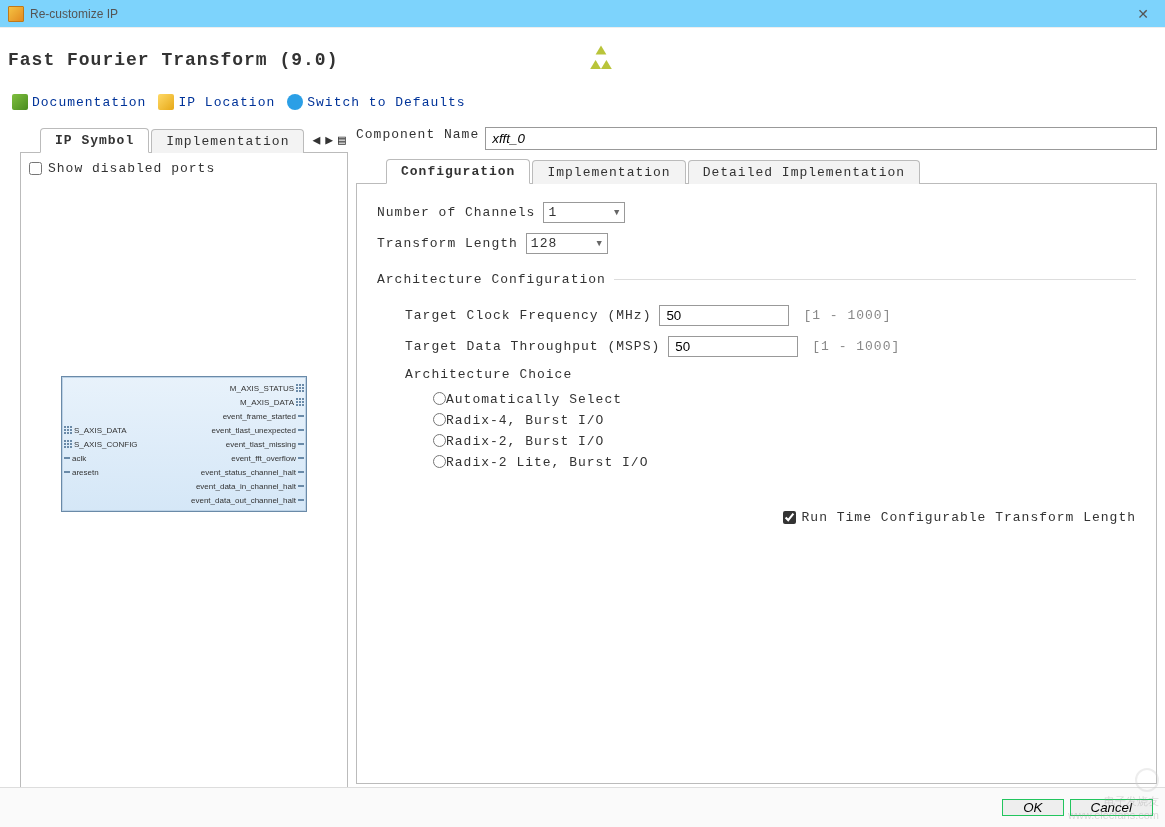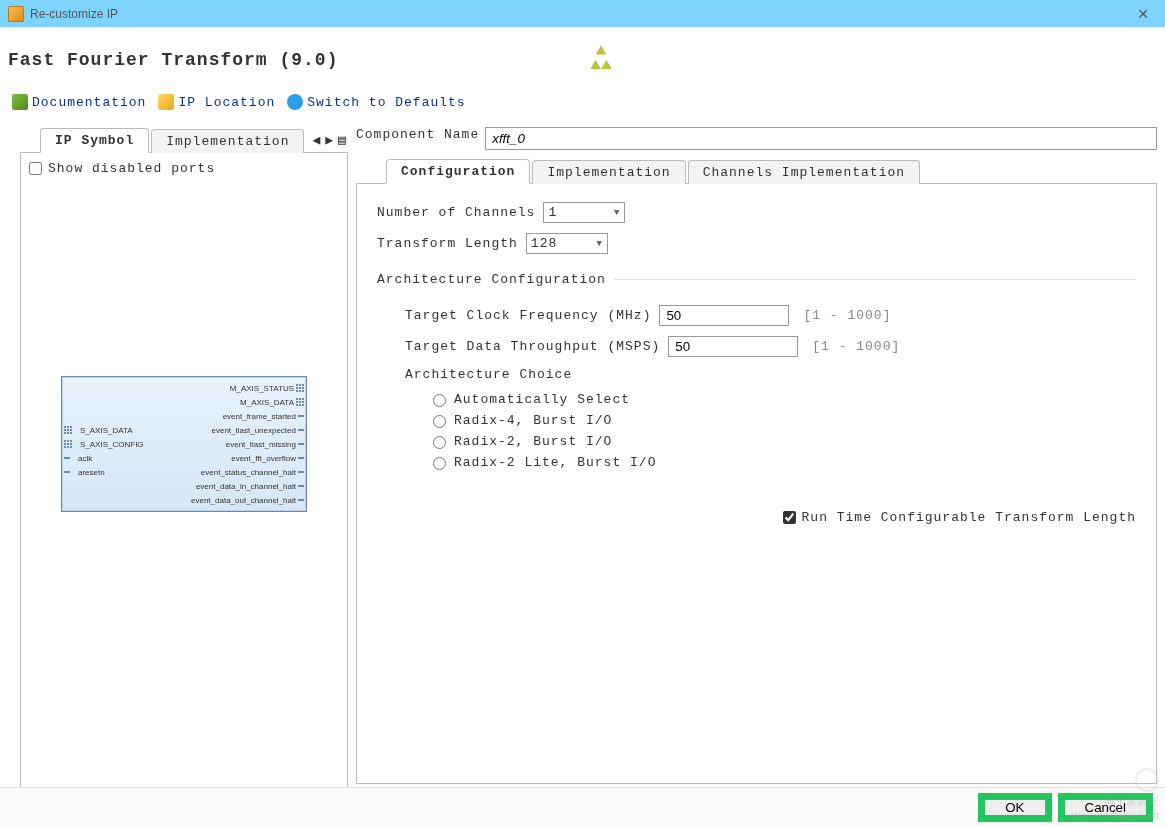--- a/index.html
+++ b/index.html
@@ -39,48 +39,48 @@
 .tab-arrows { margin-left:6px; display:flex; gap:4px; align-items:center; color:#333; padding-bottom:4px;}
 .tab-arrows span { cursor:pointer;}
 
 
 .left-body { border: 1px solid #bbb; border-top:none; flex:1; padding: 8px; background:#fff;}
 .checkbox-row { display:flex; align-items:center; gap:6px; margin-bottom:8px;}
 .checkbox-row input { width:13px; height:13px;}
 .symbol-view { margin-top: 200px;}
 .ip-block { width: 246px; margin: 0 auto; border: 1px solid #6a8aa8; background: linear-gradient(#e8f2fb,#d5e7f7); box-shadow: 0 0 0 1px #bcd2e6 inset; padding: 4px 0 4px 0; font-size:8px; font-family: Arial, sans-serif;}
 .ip-row { display:flex; justify-content:space-between; align-items:center; padding: 0 2px; height:14px;}
-.port-left { display:flex; align-items:center; gap:8px; }
+.port-left { display:flex; align-items:center; gap:2px; }
 .port-right { display:flex; align-items:center; gap:2px; justify-content:flex-end; flex:1;}
 .port-pin { width:6px; height:2px; background:#6a8aa8;}
 .port-bus { width:8px; display:grid; grid-template-columns: repeat(3,2px); grid-template-rows: repeat(3,2px); gap:1px;}
 .port-bus div { background:#6a8aa8;}
 .port-label { white-space:nowrap; font-size:8px;}
 
 
 .comp-name-row { display:flex; align-items:flex-start; gap:6px; padding-bottom:8px;}
 .comp-name-row input { flex:1; border:1px solid #999; padding:3px 6px; background:#fff;font-style:italic;}
 .config-panel { border:1px solid #bbb; border-top:none; padding: 18px 20px; height: 600px; background:#fff;}
 .field-row { display:flex; align-items:center; gap:8px; margin-bottom:10px;}
 .field-row label { min-width:140px;}
 .select-like { border:1px solid #999; background:#fff; padding:2px 4px; display:inline-flex; align-items:center; gap:18px; width:82px; justify-content:space-between;}
 .select-like .arrow { font-size:9px; color:#666;}
 .section-head { margin: 6px 0 10px 0; border-bottom:1px solid #ddd; display:flex; align-items:center;}
 .section-head .t { background:#fff; position:relative; top:8px; padding-right:8px;}
 .indent { padding-left:28px;}
 .num-input { border:1px solid #999; padding:2px 6px; width:130px; background:#fff;}
 .range-hint { color:#888; margin-left:6px;}
-.radio-row { display:flex; align-items:flex-end; gap:8px; margin:6px 0 6px 0;}
+.radio-row { display:flex; align-items:flex-start; margin:6px 0 6px 0;}
 .radio-row input { width:13px; height:13px;}
 .rt-check { margin-top:40px; display:flex; align-items:center; gap:6px;justify-content:flex-end;}
 .rt-check input {width:13px;height:13px; accent-color:#333;}
 
 
 .footer { position:absolute; bottom:0; left:0; right:0; height:40px; display:flex; justify-content:flex-end; align-items:center; gap:6px; padding: 0 12px; border-top:1px solid #ddd; background:#fafafa;}
-.btn { border:7px solid #22c55e; background:#eee; padding:0 20px; cursor:pointer;}
+.btn { border:1px solid #22c55e; background:#eee; padding:0 20px; cursor:pointer;font-style:italic;}
 
 
 .watermark { position:absolute; right:6px; bottom:6px; opacity:0.35; font-size:11px; color:#999; text-align:right; pointer-events:none;}
 .watermark .logo-c { width:24px;height:24px;border:2px solid #ccc;border-radius:50%;display:inline-block;}
 </style>
 </head>
 <body>
 
 <div class="titlebar">
   <span class="titlebar-icon"></span>
@@ -252,21 +252,21 @@
 
   <div class="right-pane mono">
     <div class="comp-name-row">
       <label>Component Name</label>
       <input type="text" value="xfft_0" style="">
     </div>
 
     <div class="tab-row inner">
       <div class="tab active">Configuration</div>
       <div class="tab">Implementation</div>
-      <div class="tab">Channels Implementation</div>
+      <div class="tab">Detailed Implementation</div>
     </div>
 
     <div class="config-panel">
       <div class="field-row">
         <label>Number of Channels</label>
         <div class="select-like">
           <span>1</span>
           <span class="arrow">▼</span>
         </div>
       </div>

